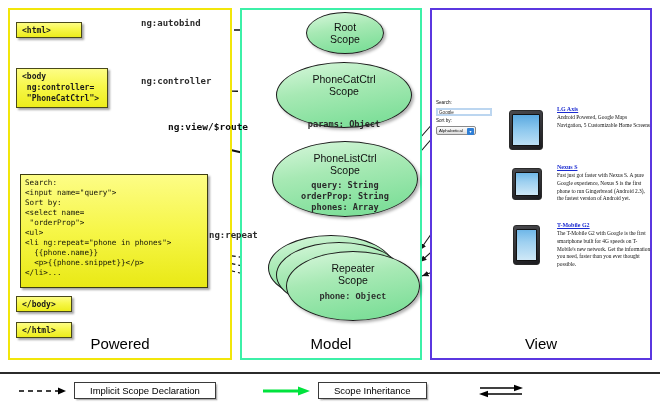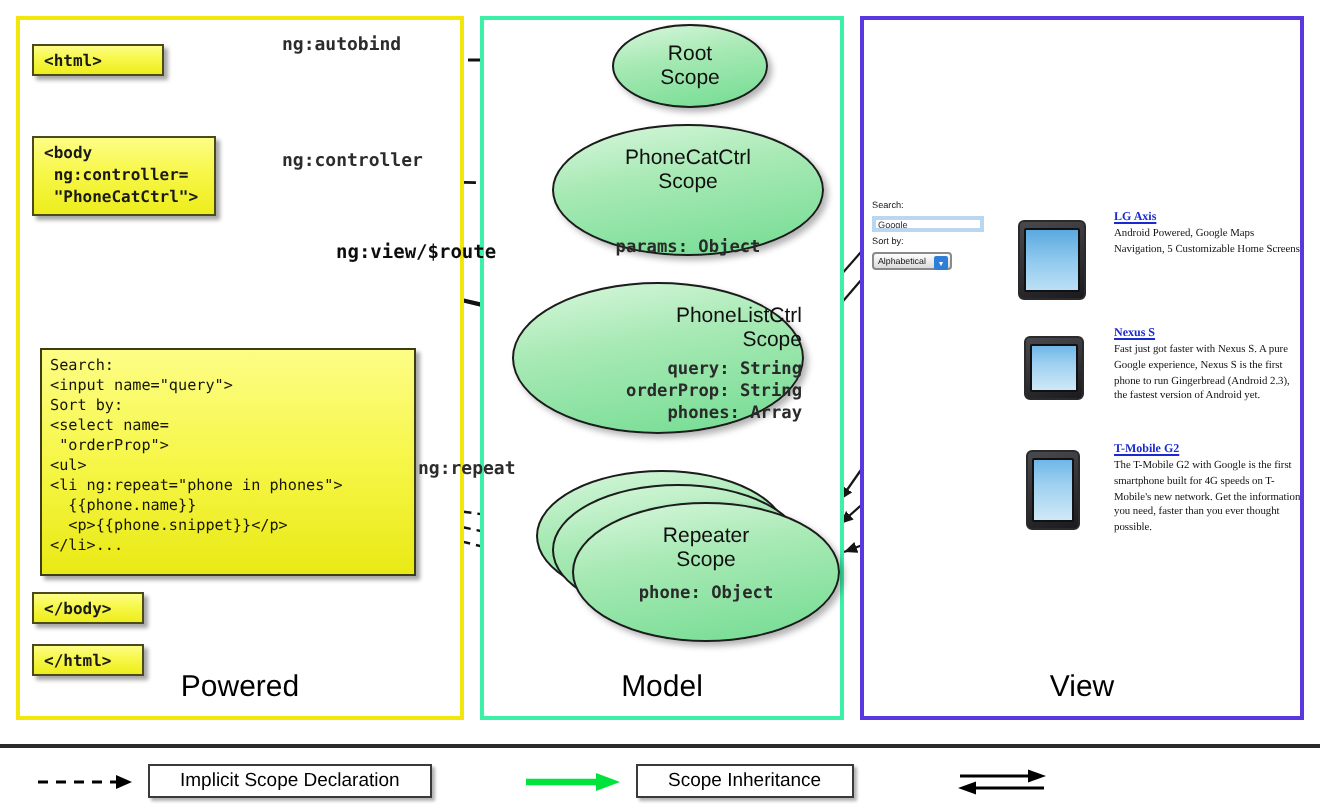--- a/index.html
+++ b/index.html
@@ -151,21 +151,21 @@
     font-family: "DejaVu Sans Mono", monospace;
     font-size: 8.6px;
     font-weight: bold;
     line-height: 11px;
     color: #2a2a2a;
     white-space: pre;
   }
 
   #scope-root      { left: 306px; top: 12px;  width: 78px;  height: 42px; padding-top: 8px; }
   #scope-phonecat  { left: 276px; top: 62px;  width: 136px; height: 66px; padding-top: 10px; }
-  #scope-phonelist { left: 256px; top: 141px; width: 146px; height: 76px; padding-top: 10px; text-align: right; }
+  #scope-phonelist { left: 272px; top: 141px; width: 146px; height: 76px; padding-top: 10px; }
 
   #repeater-stack { position: absolute; left: 268px; top: 235px; width: 156px; height: 92px; }
   .rep {
     position: absolute;
     border-radius: 50%;
     border: 1px solid #1c1c1c;
     background: linear-gradient(170deg, #d8f7dc 0%, #a7e9b4 40%, #73dc92 100%);
     box-sizing: border-box;
   }
   #rep-back  { left: 0px;  top: 0px;  width: 126px; height: 66px; }
@@ -411,21 +411,21 @@
 orderProp: String
 phones: Array</div>
   </div>
 
   <div id="repeater-stack">
     <div class="rep" id="rep-back"></div>
     <div class="rep" id="rep-mid"></div>
     <div class="rep" id="rep-front">
       <div class="scope-title">Repeater</div>
       <div class="scope-title">Scope</div>
-      <div class="scope-props" style="margin-top:6px;">phone: Object</div>
+      <div class="scope-props" style="margin-top:6px;font-family:Liberation Mono, monospace;">phone: Object</div>
     </div>
   </div>
 
   <div class="panel" id="panel-view">
     <div class="panel-label">View</div>
   </div>
 
   <div id="view-form">
     <div class="vf-label">Search:</div>
     <div id="vf-search-input">Google</div>

